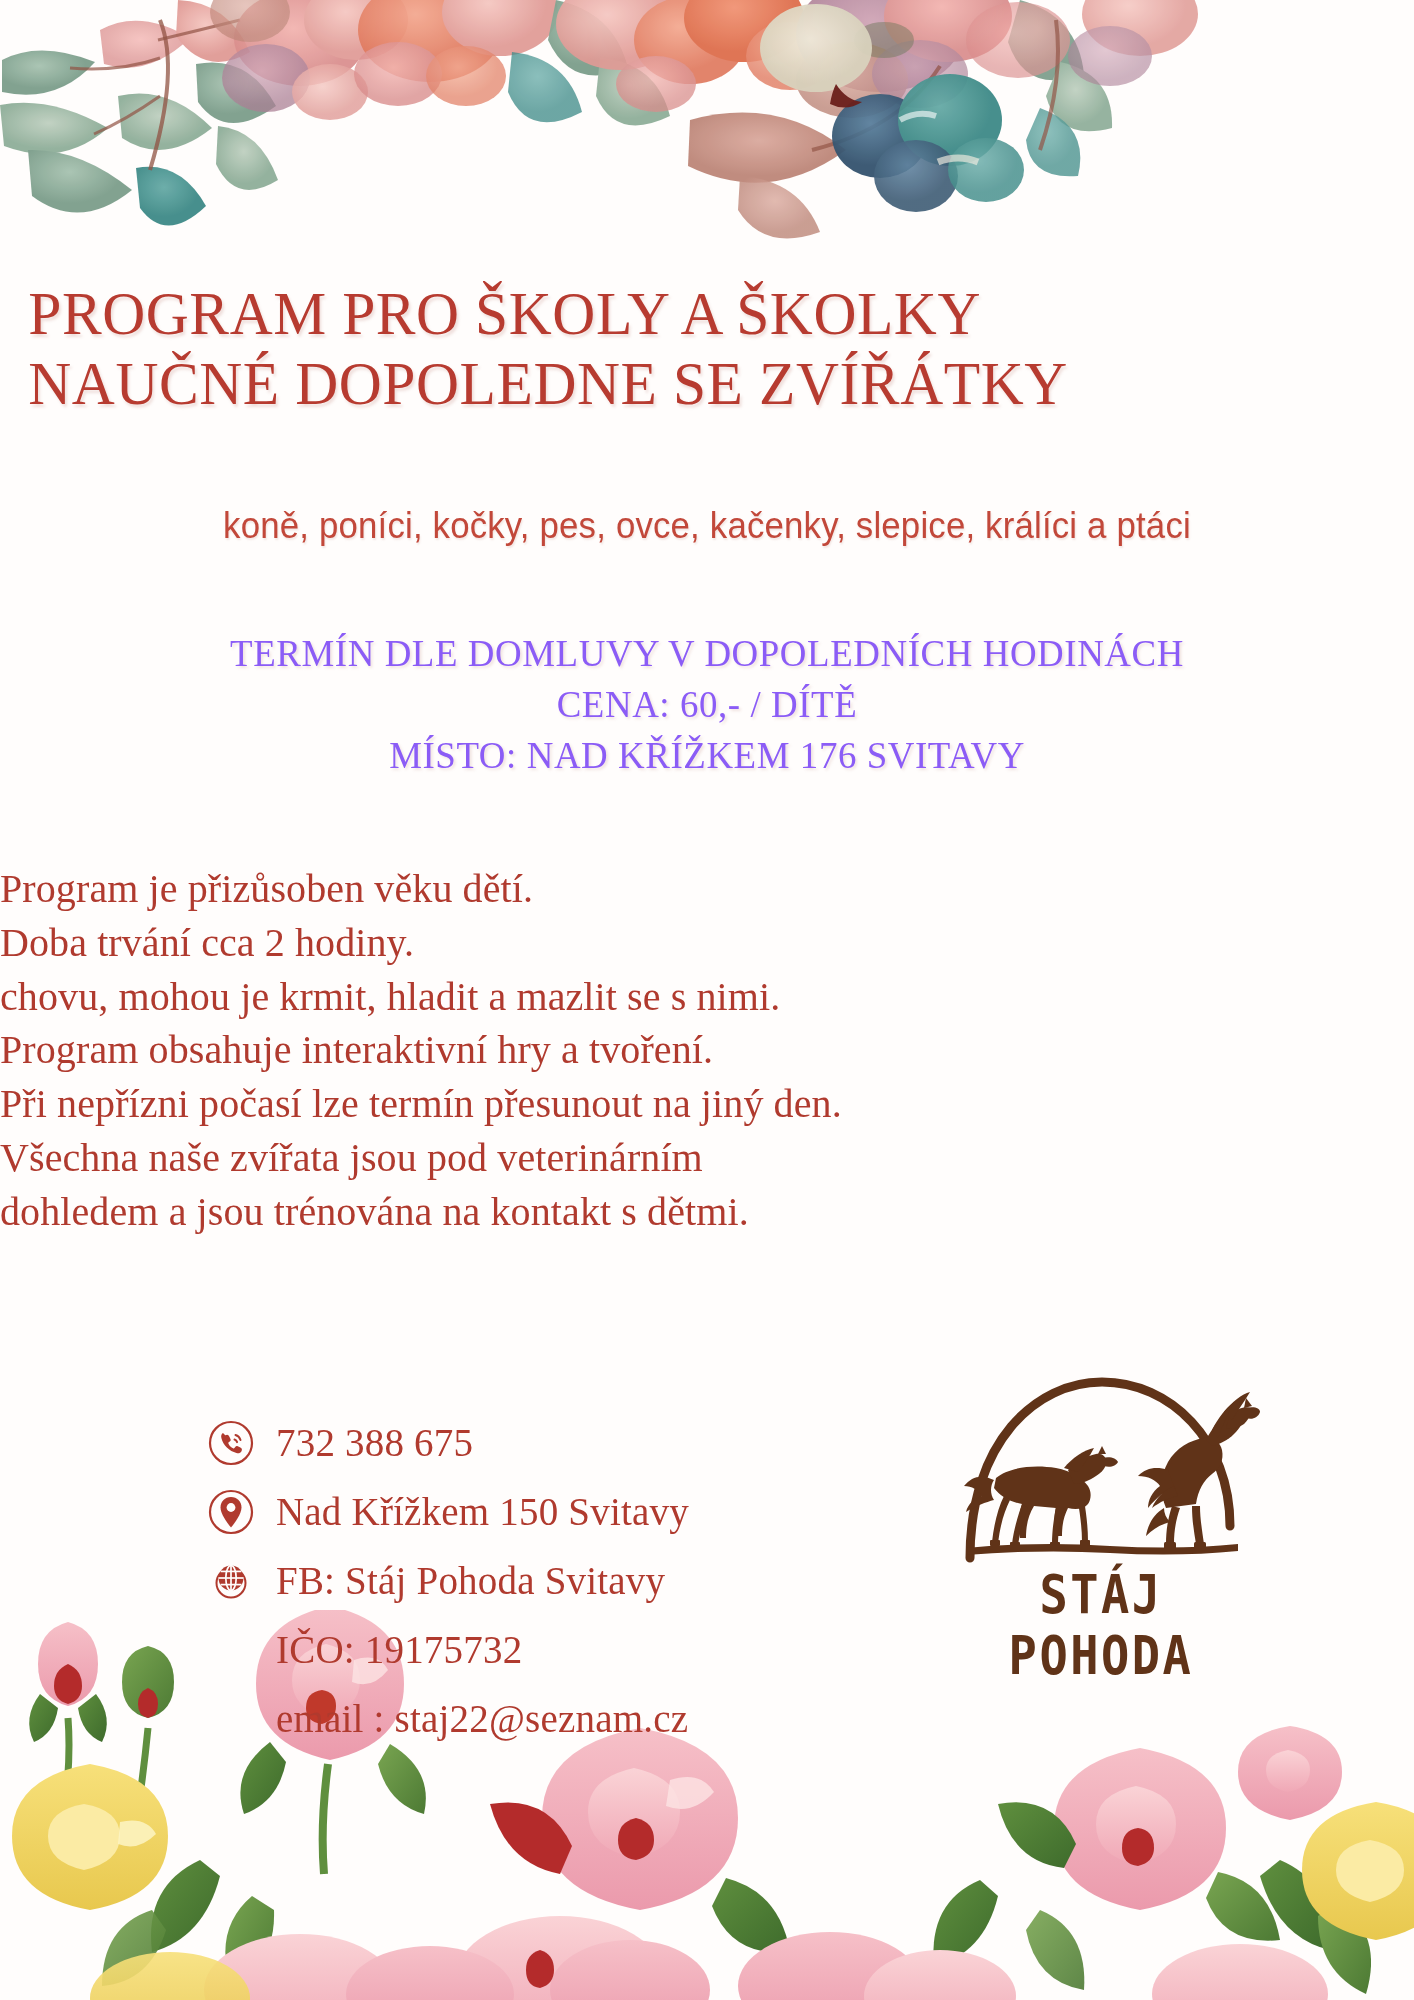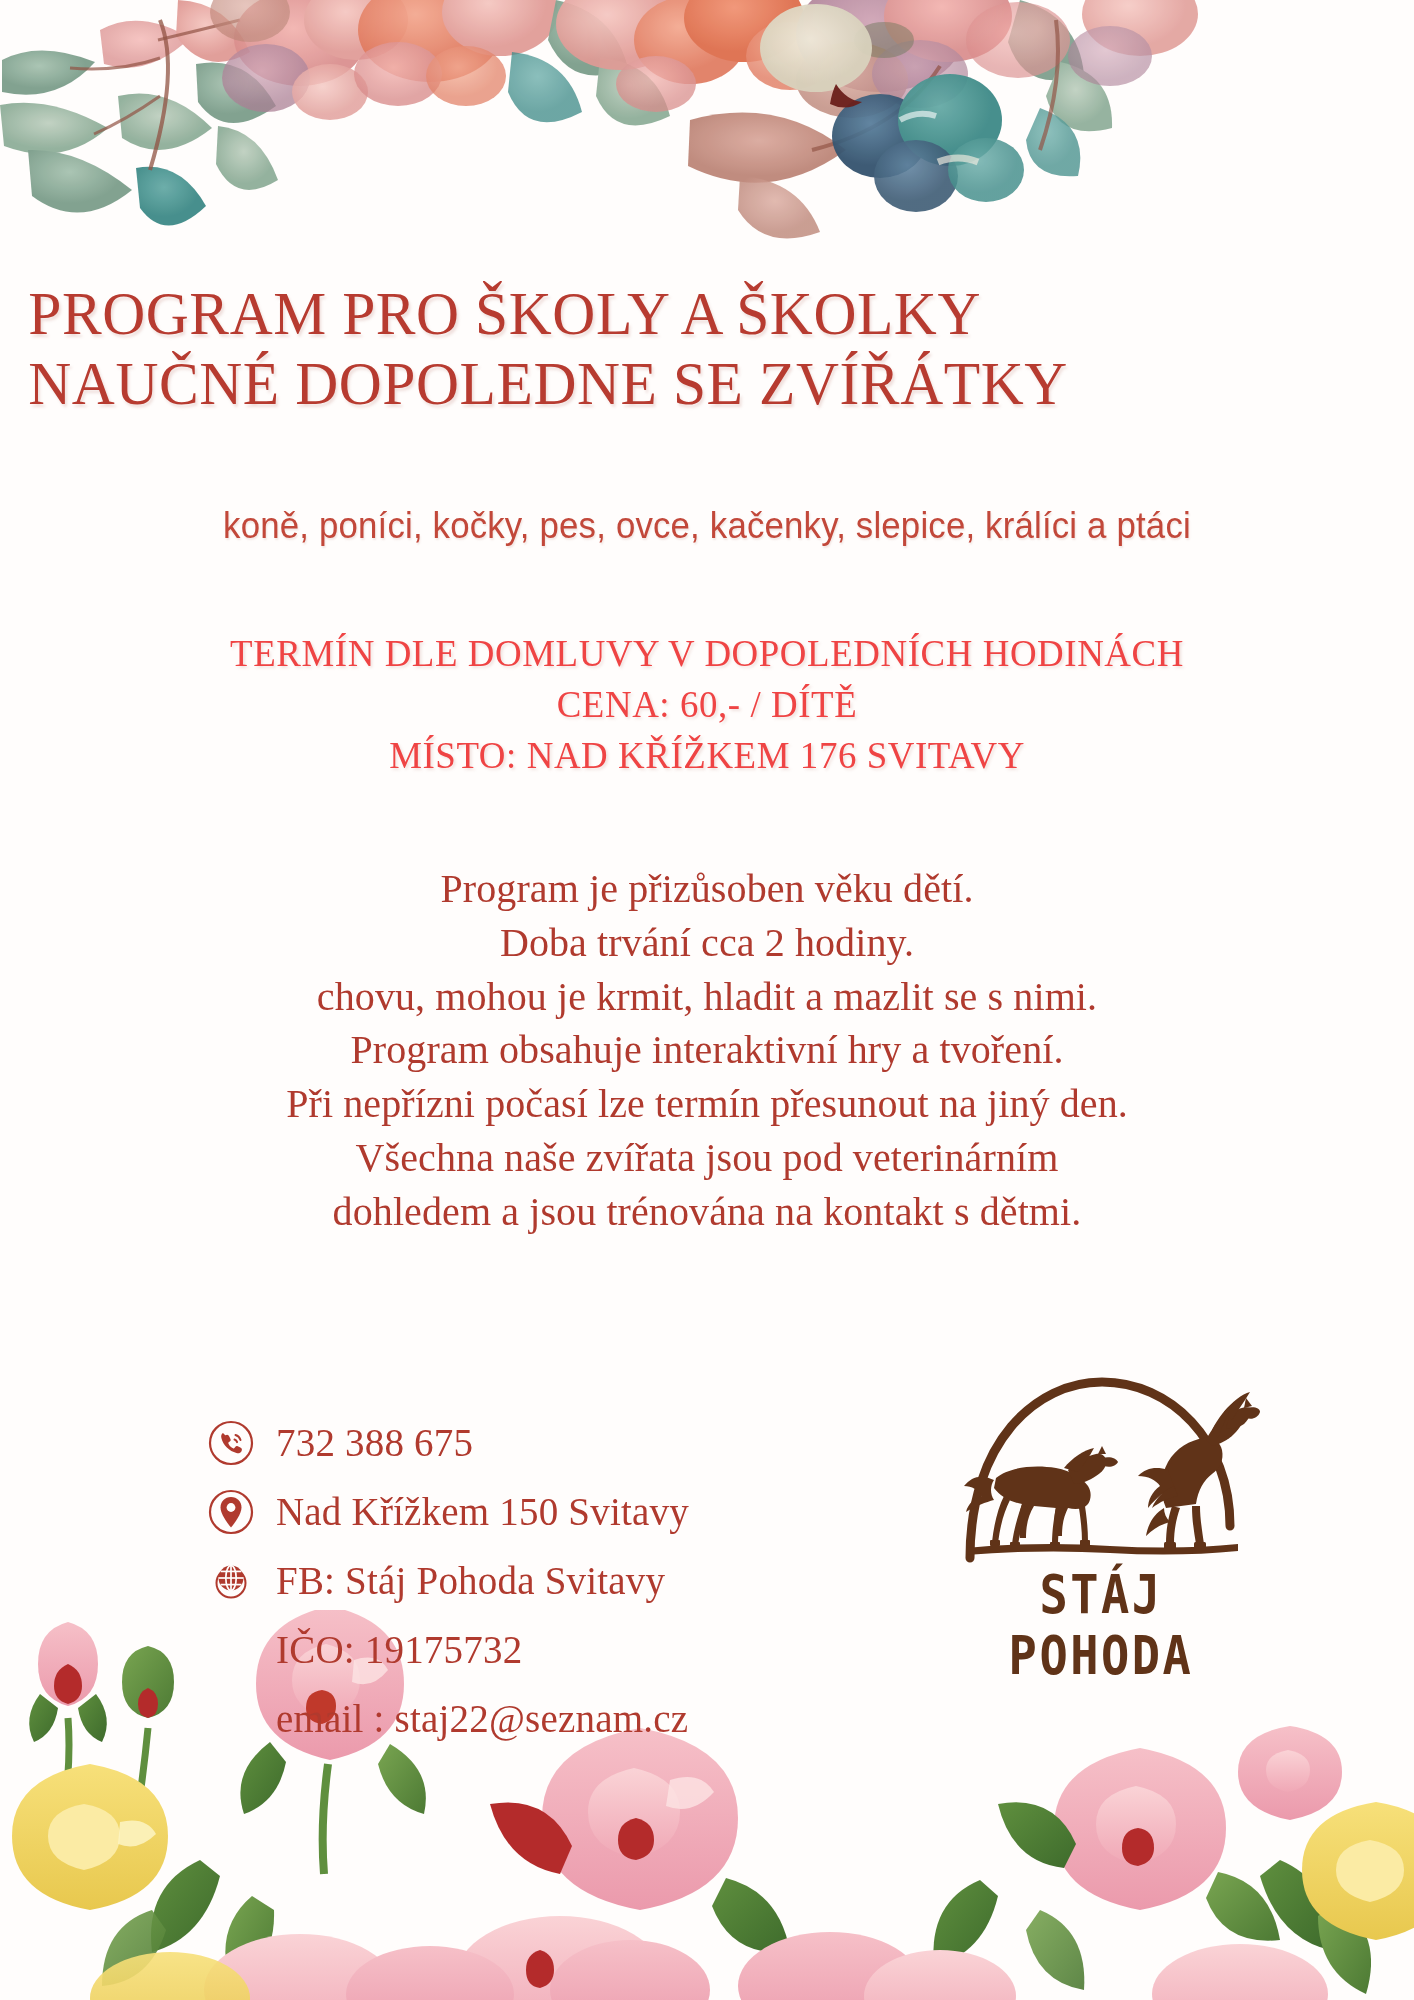--- a/index.html
+++ b/index.html
@@ -81,38 +81,37 @@
     transform: scaleX(0.94);
     text-shadow: 1px 2px 2px rgba(190,140,130,0.20);
   }
 
   .details {
     position: absolute;
     top: 628px;
     left: 0;
     width: 1414px;
     text-align: center;
-    color: #ef4444;
+    color: #8b5cf6;
     text-shadow: 2px 2px 3px rgba(180,120,110,0.20);
   }
   .details .d-line {
     font-family: "Liberation Serif", serif;
     font-size: 38px;
     line-height: 1.34;
     letter-spacing: 0.6px;
     transform: scaleX(0.97);
     white-space: nowrap;
   }
 
   .body-block {
     position: absolute;
     top: 862px;
     left: 0;
     width: 1414px;
-    text-align: center;
     color: #b03a2e;
   }
   .body-block .b-line {
     font-family: "Liberation Serif", serif;
     font-size: 40px;
     line-height: 1.345;
     letter-spacing: 0.1px;
     white-space: nowrap;
   }
 

